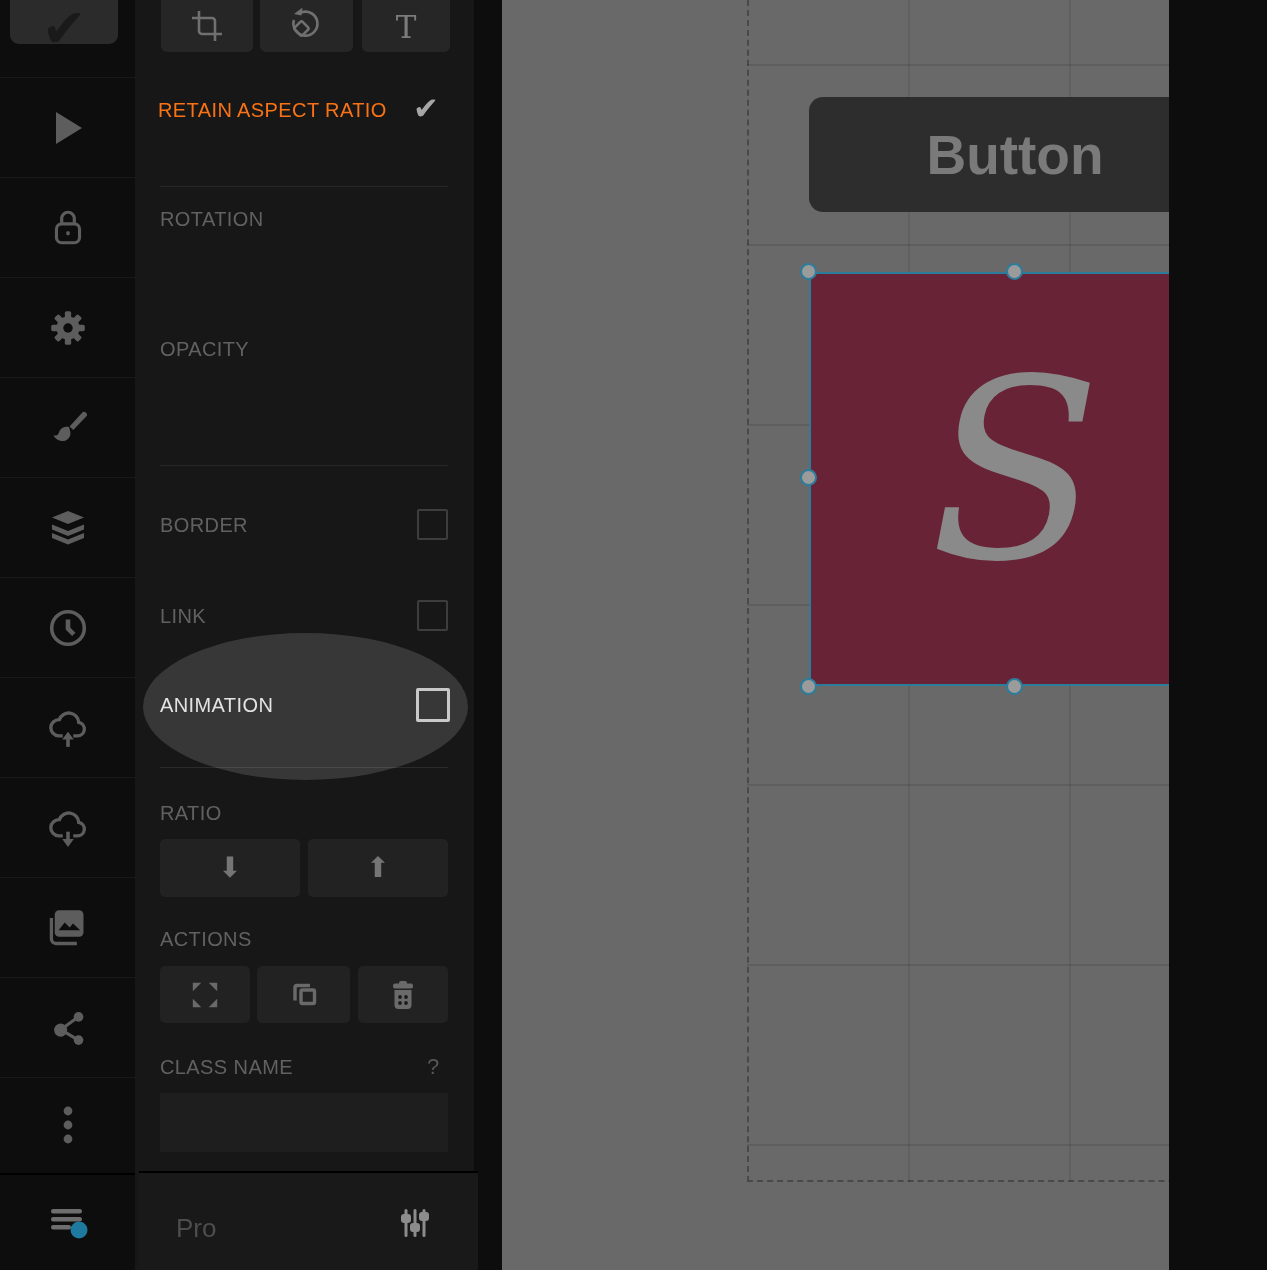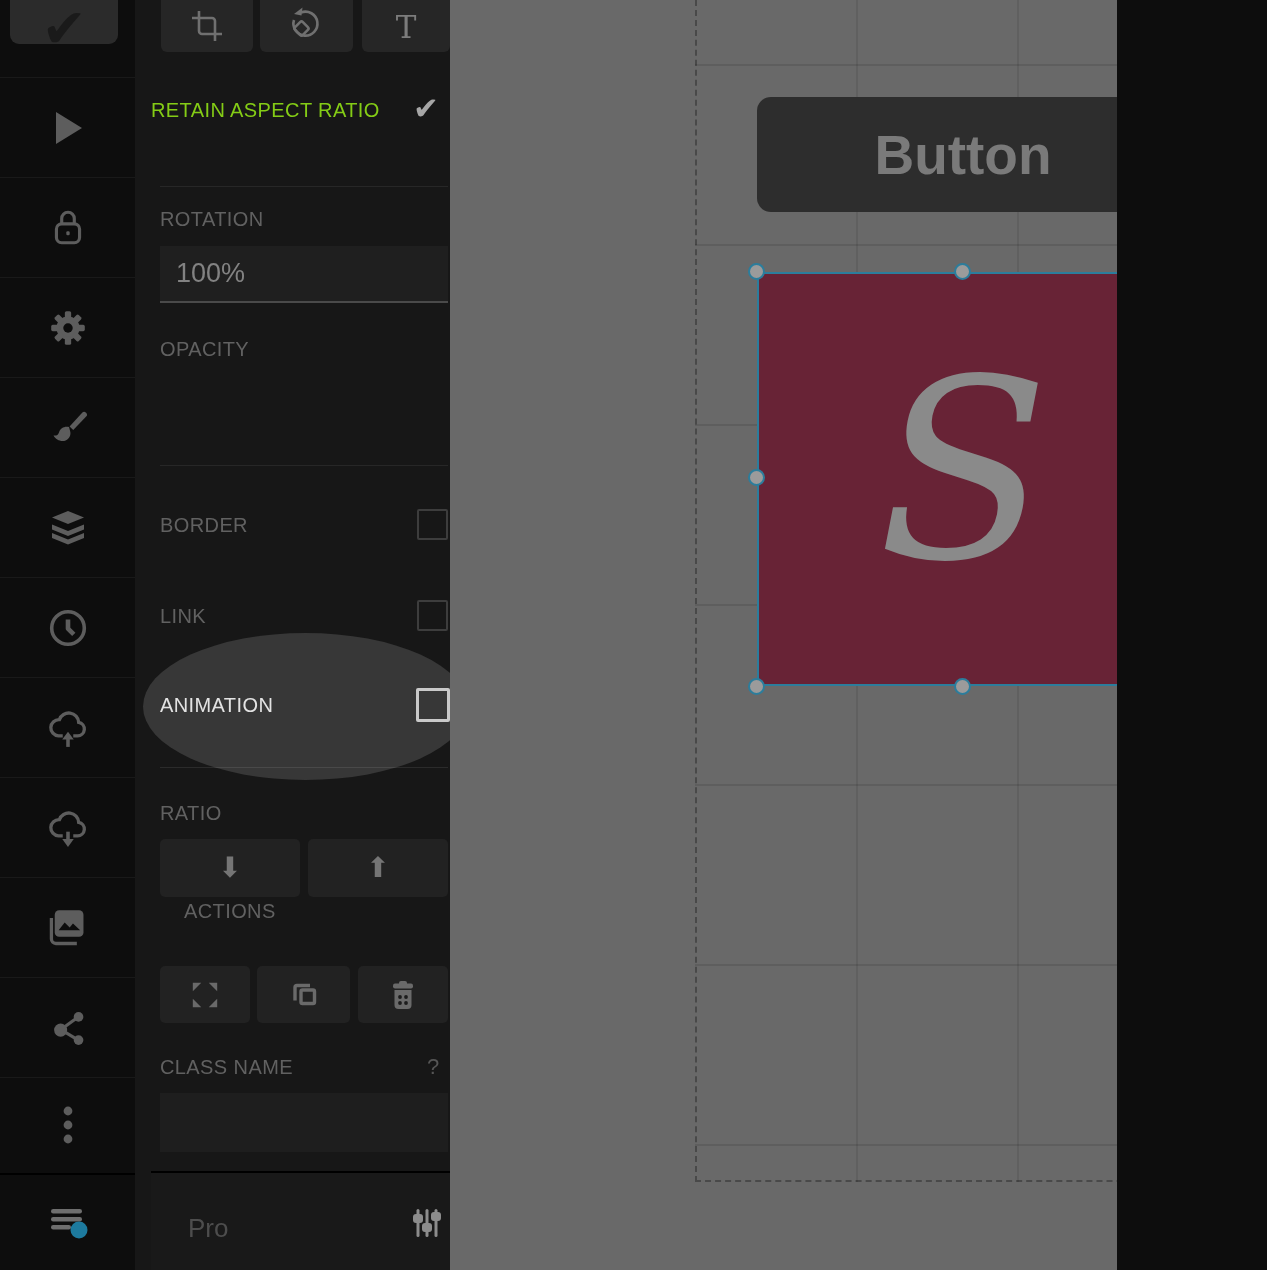--- a/index.html
+++ b/index.html
@@ -28,26 +28,26 @@
             display:flex; align-items:flex-end; justify-content:center; padding-bottom:9px; }
   .t-glyph { font-family:"DejaVu Serif", serif; font-size:31px; color:#7c7c7c; line-height:1; }
   .p-divider { height:1px; background:rgba(255,255,255,0.07); left:25px; width:288px; }
   .p-input { left:25px; width:288px; background:#1f1f1f; border:none; outline:none;
              color:#828282; font-size:27px; padding:0 16px; font-family:"Liberation Sans", sans-serif; }
   .chk { width:31px; height:31px; border:2px solid #3d3d3d; border-radius:2px; background:transparent; }
   .chk-hi { width:34px; height:34px; border:3px solid #c9c9c9; border-radius:2px; background:transparent; }
   .spotlight { left:8px; top:633px; width:325px; height:147px; border-radius:50%; background:#373737; }
   .sq-btn { background:#222222; border-radius:5px; display:flex; align-items:center; justify-content:center; }
   .arrow-glyph { font-family:"DejaVu Sans", sans-serif; font-size:28px; color:#757575; line-height:1; }
-  .panel-footer { top:1171px; left:16px; width:339px; height:99px; border-top:2px solid #000; background:#191919; }
+  .panel-footer { top:1171px; left:4px; width:339px; height:99px; border-top:2px solid #000; background:#191919; }
   .pro-label { font-size:26px; color:#4d4d4d; }
   .help-q { font-size:22px; color:#565656; }
 
   
-  #canvas { position:absolute; left:450px; top:0; width:667px; height:1270px; background:#696969; overflow:hidden; }
+  #canvas { position:absolute; left:502px; top:0; width:667px; height:1270px; background:#696969; overflow:hidden; }
   .slide { position:absolute; left:245px; top:0; width:548px; height:1182px;
            border-left:2px dashed rgba(0,0,0,0.30); border-bottom:2px dashed rgba(0,0,0,0.30);
            background-image:
              repeating-linear-gradient(to right, transparent 0 159px, rgba(0,0,0,0.09) 159px 161px),
              repeating-linear-gradient(to bottom, transparent 0 64px, rgba(0,0,0,0.10) 64px 66px, transparent 66px 180px); }
   .el-button { position:absolute; left:307px; top:97px; width:412px; height:115px;
                background:#2d2d2d; border-radius:14px; display:flex; align-items:center; justify-content:center; }
   .el-button span { font-size:55px; font-weight:bold; color:#7a7a7a; }
   .el-shape { position:absolute; left:307px; top:272px; width:413px; height:414px;
               background:#682336; border:2px solid #2c7d9c; display:flex; align-items:center; justify-content:center; }
@@ -194,27 +194,26 @@
       <svg width="38" height="38" viewBox="0 0 38 38" fill="none" stroke="#707070" stroke-width="2.6">
         <rect x="8" y="18" width="11" height="11" rx="2" transform="rotate(45 13.5 23.5)"></rect>
         <path d="M13 7.5a12 12 0 1 1-7 7.5"></path>
         <path d="M14.5 2.5l-1 8-7.5-1.5z" fill="#707070" stroke="none"></path>
       </svg>
     </div>
     <div class="abs tb-btn" style="left:227px;width:88px;">
       <span class="t-glyph">T</span>
     </div>
 
-    <div class="abs sec-label" style="left:16px;top:99px;color:#84cc16;">RETAIN ASPECT RATIO</div>
+    <div class="abs sec-label" style="left:23px;top:99px;color:#f97316;">RETAIN ASPECT RATIO</div>
     <div class="abs" style="left:278px;top:90px;font-family:'DejaVu Sans',sans-serif;font-size:31px;color:#a6a6a6;">✔</div>
 
     <div class="abs p-divider" style="top:186px;"></div>
 
     <div class="abs sec-label" style="left:25px;top:208px;">ROTATION</div>
-    <input class="abs p-input" style="top: 246px; height: 57px; border-bottom: 2px solid rgb(74, 74, 74);" value="100%">
 
     <div class="abs sec-label" style="left:25px;top:338px;">OPACITY</div>
 
     <div class="abs p-divider" style="top:465px;"></div>
 
     <div class="abs sec-label" style="left:25px;top:514px;text-align:right;">BORDER</div>
     <div class="abs chk" style="left:282px;top:509px;"></div>
 
     <div class="abs sec-label" style="left:25px;top:605px;">LINK</div>
     <div class="abs chk" style="left:282px;top:600px;"></div>
@@ -226,21 +225,21 @@
     <div class="abs p-divider" style="top:767px;background:rgba(255,255,255,0.09);"></div>
 
     <div class="abs sec-label" style="left:25px;top:802px;">RATIO</div>
     <div class="abs sq-btn" style="left:25px;top:839px;width:140px;height:58px;">
       <span class="arrow-glyph">⬇</span>
     </div>
     <div class="abs sq-btn" style="left:173px;top:839px;width:140px;height:58px;">
       <span class="arrow-glyph">⬆</span>
     </div>
 
-    <div class="abs sec-label" style="left:25px;top:900px;margin-left:24px;">ACTIONS</div>
+    <div class="abs sec-label" style="left:25px;top:928px;">ACTIONS</div>
     <div class="abs sq-btn" style="left:25px;top:966px;width:90px;height:57px;">
       <svg width="30" height="30" viewBox="0 0 32 32" fill="#6a6a6a">
         <path d="M3 12V3h9zM20 3h9v9zM29 20v9h-9zM12 29H3v-9z"></path>
       </svg>
     </div>
     <div class="abs sq-btn" style="left:122px;top:966px;width:93px;height:57px;">
       <svg width="34" height="32" viewBox="0 0 34 32" fill="none" stroke="#6a6a6a" stroke-width="3.4">
         <rect x="14" y="11" width="13.5" height="13.5" rx="1.5"></rect>
         <path d="M8 21.5V8.5A2 2 0 0 1 10 6.5h13"></path>
       </svg>

